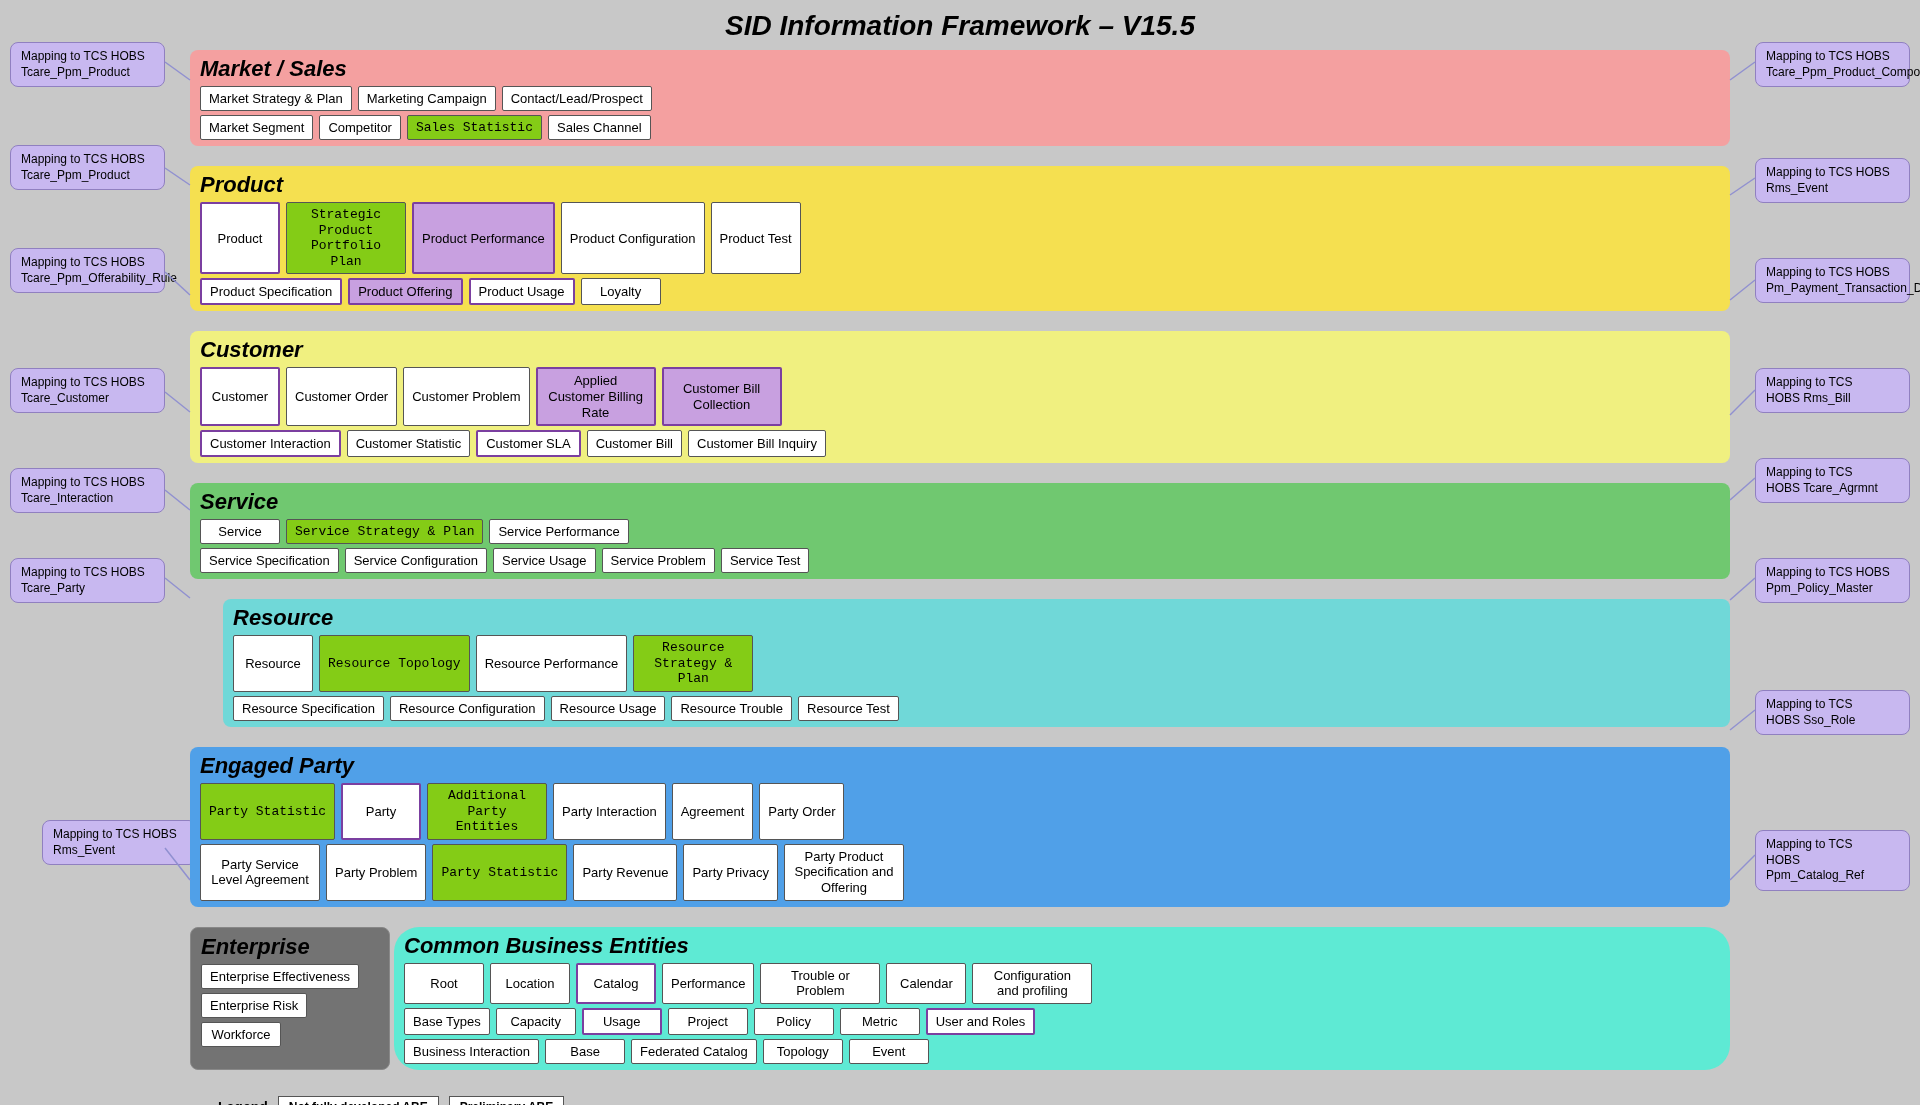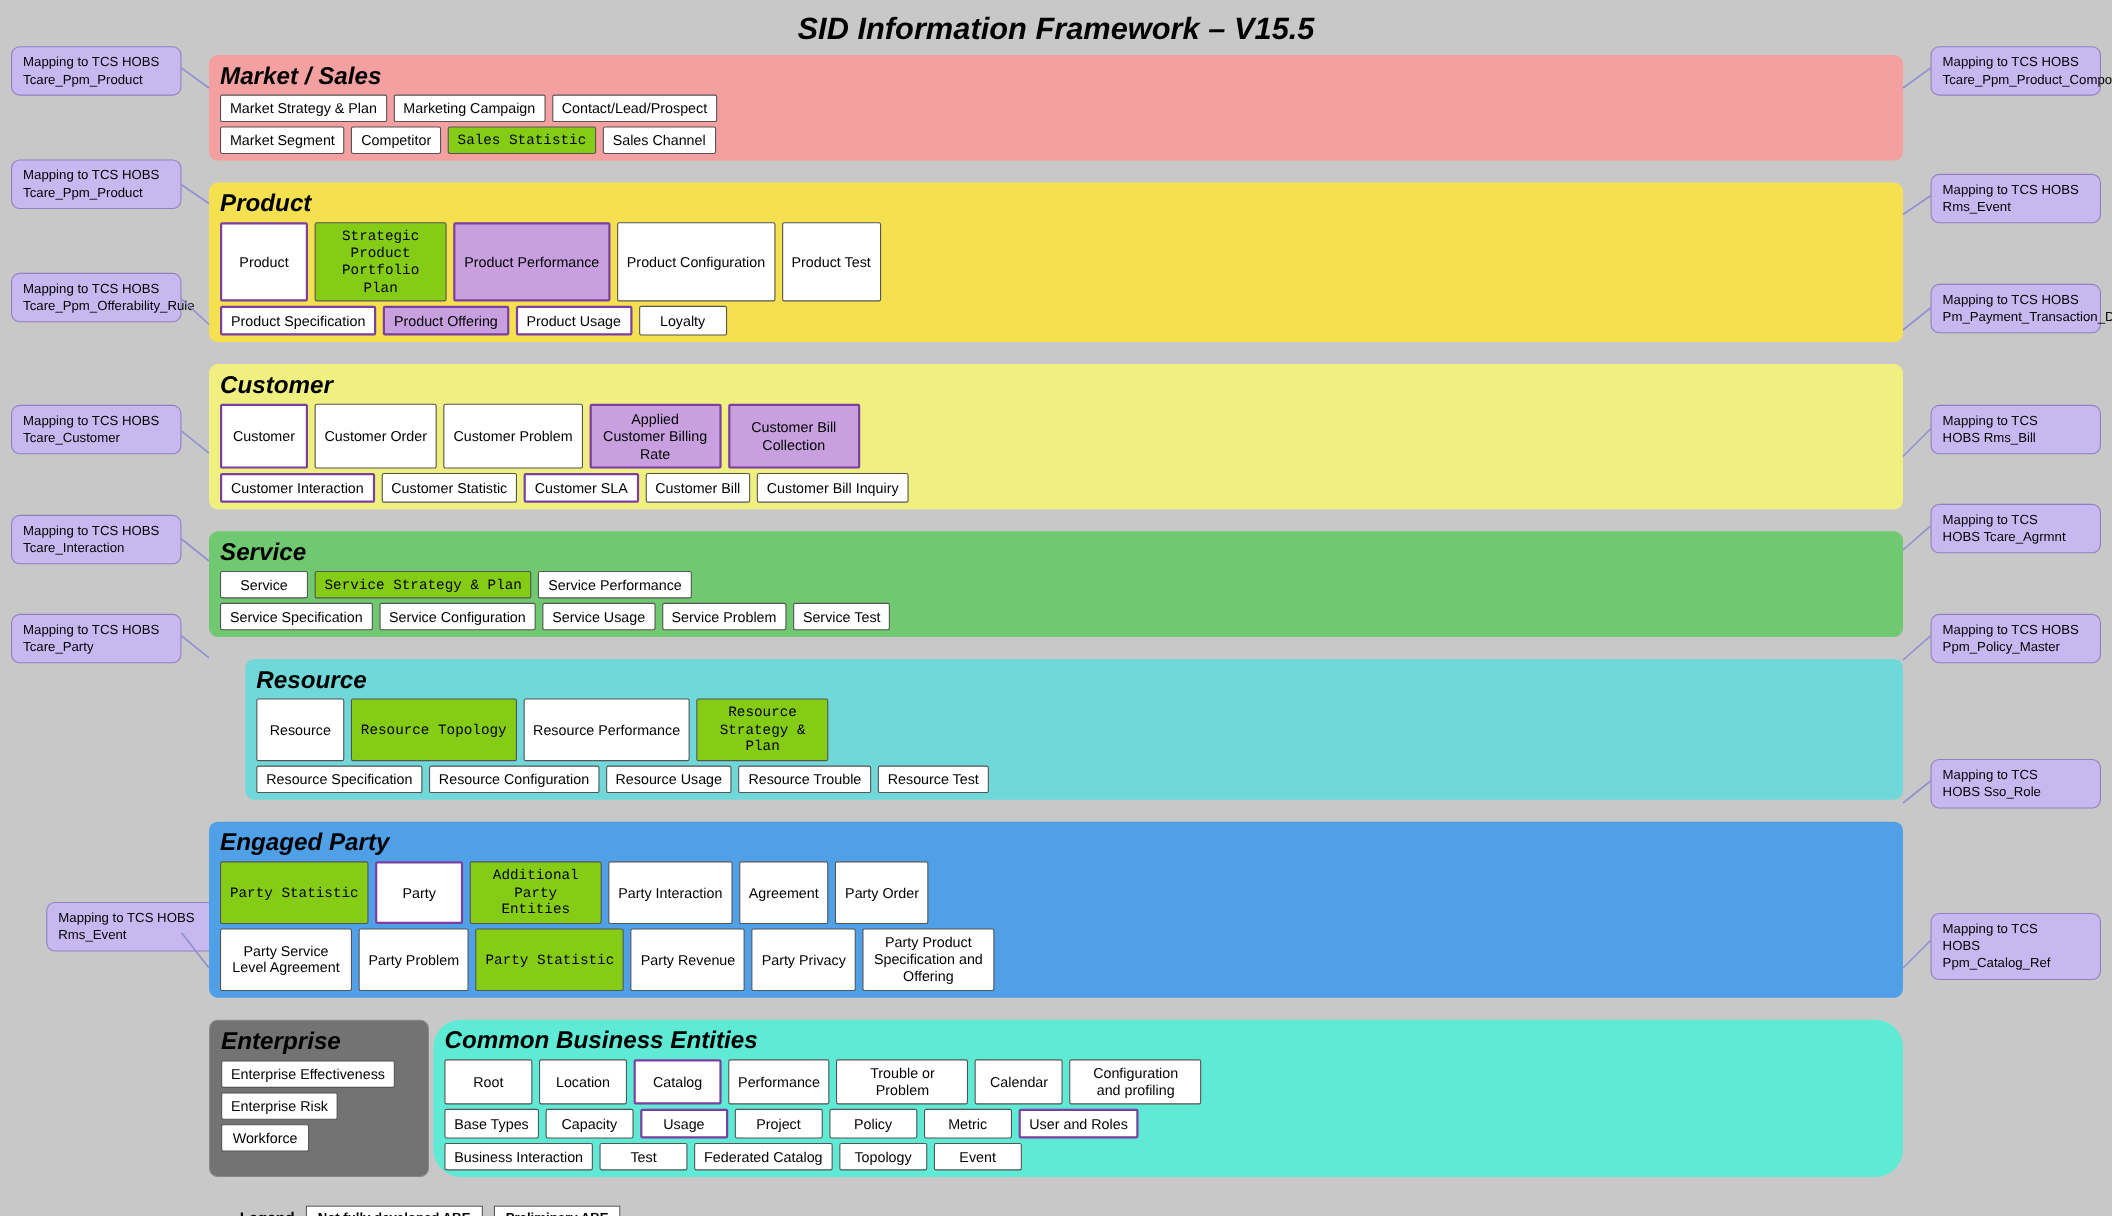--- a/index.html
+++ b/index.html
@@ -338,21 +338,21 @@
             <div class="abe-box">Base Types</div>
             <div class="abe-box">Capacity</div>
             <div class="abe-box purple-border">Usage</div>
             <div class="abe-box">Project</div>
             <div class="abe-box">Policy</div>
             <div class="abe-box">Metric</div>
             <div class="abe-box purple-border">User and Roles</div>
           </div>
           <div class="section-row">
             <div class="abe-box">Business Interaction</div>
-            <div class="abe-box">Test</div>
+            <div class="abe-box">Base</div>
             <div class="abe-box">Federated Catalog</div>
             <div class="abe-box">Topology</div>
             <div class="abe-box">Event</div>
           </div>
         </div>
       </div>
     </div>
 
     <div class="legend-wrapper">
       <div class="legend">

